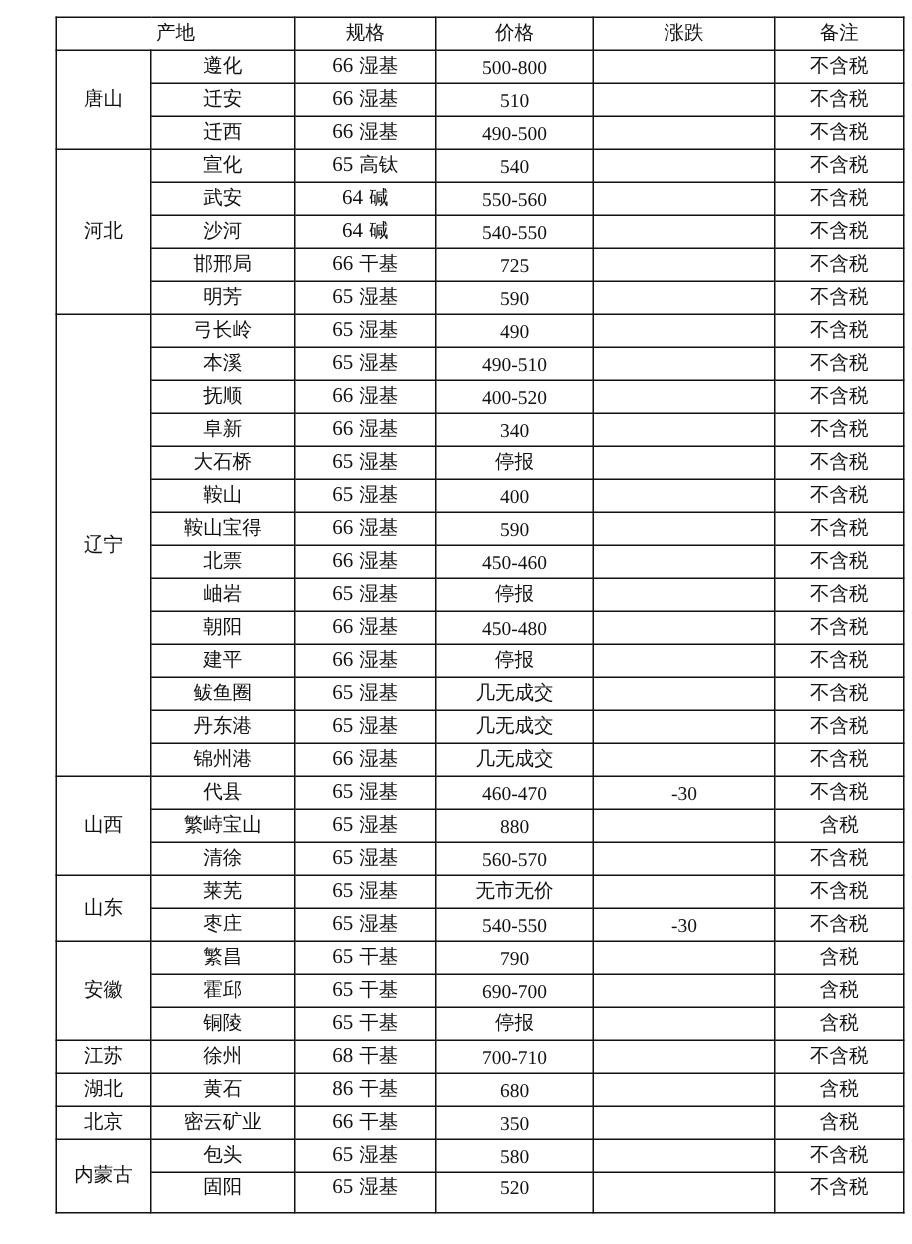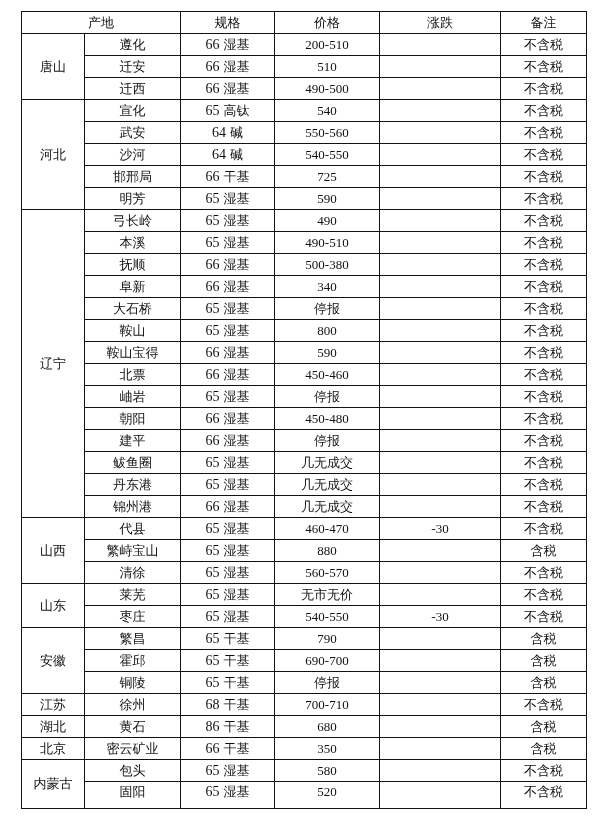--- a/index.html
+++ b/index.html
@@ -1,19 +1,19 @@
 <!DOCTYPE html>
 <html><head>
 <meta charset="utf-8">
 <style>
   html, body { margin: 0; padding: 0; background: #ffffff; }
   body { width: 608px; height: 829px; position: relative; overflow: hidden;
          font-family: "DejaVu Sans", "Liberation Sans", sans-serif; color: #111; }
   table.price-table {
-    position: absolute; left: 21px; top: 11px;
+    position: absolute; left: 37px; top: 11px;
     border-collapse: collapse; table-layout: fixed;
     width: 565px;
   }
   table.price-table td, table.price-table th {
     border: 1.5px solid #111;
     text-align: center; vertical-align: middle;
     font-size: 13px; font-weight: normal;
     padding: 0; height: 21px; line-height: 20px;
     white-space: nowrap; overflow: hidden;
   }
@@ -41,21 +41,21 @@
       <th>价格</th>
       <th>涨跌</th>
       <th>备注</th>
     </tr>
   </thead>
   <tbody id="table-body">
       <tr>
         <td rowspan="3" class="region">唐山</td>
         <td>遵化</td>
         <td><span class="grade" style="font-family: &quot;Liberation Serif&quot;, serif; font-size: 14px;">66</span> <span>湿基</span></td>
-        <td class="num">200-510</td>
+        <td class="num">500-800</td>
         <td class="num"></td>
         <td>不含税</td>
       </tr>
       <tr>
         <td>迁安</td>
         <td><span class="grade" style="font-family: &quot;Liberation Serif&quot;, serif; font-size: 14px;">66</span> <span>湿基</span></td>
         <td class="num">510</td>
         <td class="num"></td>
         <td>不含税</td>
       </tr>
@@ -113,42 +113,42 @@
       <tr>
         <td>本溪</td>
         <td><span class="grade" style="font-family: &quot;Liberation Serif&quot;, serif; font-size: 14px;">65</span> <span>湿基</span></td>
         <td class="num">490-510</td>
         <td class="num"></td>
         <td>不含税</td>
       </tr>
       <tr>
         <td>抚顺</td>
         <td><span class="grade" style="font-family: &quot;Liberation Serif&quot;, serif; font-size: 14px;">66</span> <span>湿基</span></td>
-        <td class="num">500-380</td>
+        <td class="num">400-520</td>
         <td class="num"></td>
         <td>不含税</td>
       </tr>
       <tr>
         <td>阜新</td>
         <td><span class="grade" style="font-family: &quot;Liberation Serif&quot;, serif; font-size: 14px;">66</span> <span>湿基</span></td>
         <td class="num">340</td>
         <td class="num"></td>
         <td>不含税</td>
       </tr>
       <tr>
         <td>大石桥</td>
         <td><span class="grade" style="font-family: &quot;Liberation Serif&quot;, serif; font-size: 14px;">65</span> <span>湿基</span></td>
         <td class="">停报</td>
         <td class="num"></td>
         <td>不含税</td>
       </tr>
       <tr>
         <td>鞍山</td>
         <td><span class="grade" style="font-family: &quot;Liberation Serif&quot;, serif; font-size: 14px;">65</span> <span>湿基</span></td>
-        <td class="num">800</td>
+        <td class="num">400</td>
         <td class="num"></td>
         <td>不含税</td>
       </tr>
       <tr>
         <td>鞍山宝得</td>
         <td><span class="grade" style="font-family: &quot;Liberation Serif&quot;, serif; font-size: 14px;">66</span> <span>湿基</span></td>
         <td class="num">590</td>
         <td class="num"></td>
         <td>不含税</td>
       </tr>

